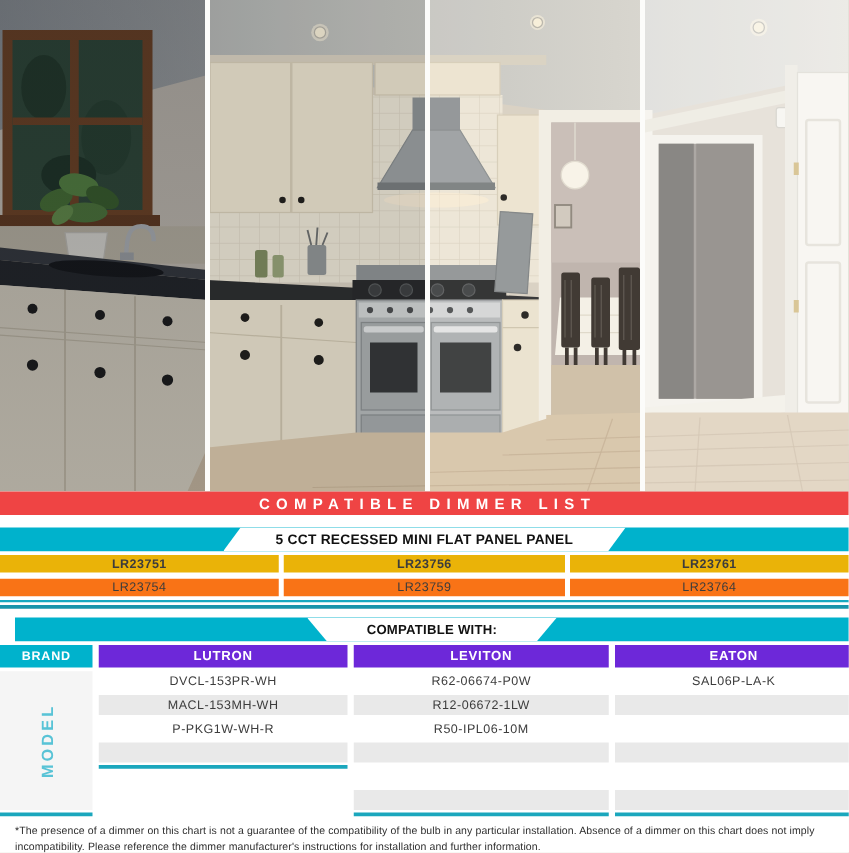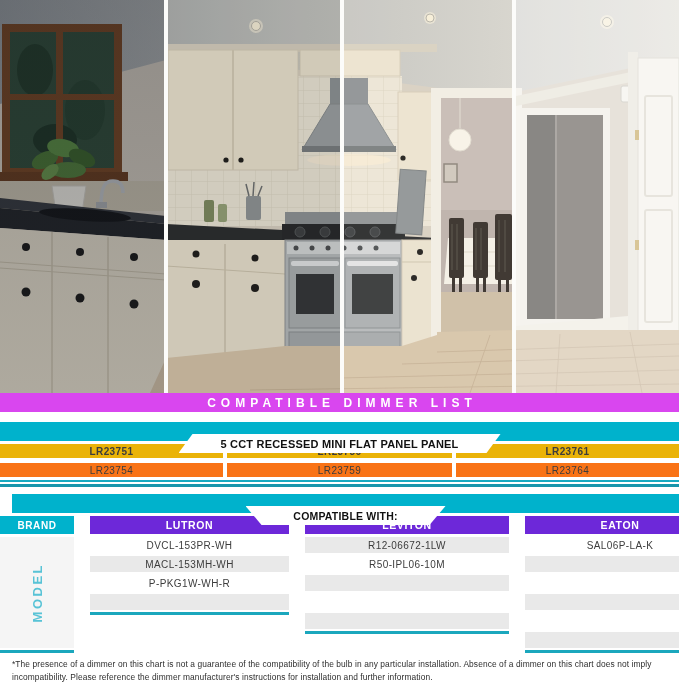--- a/index.html
+++ b/index.html
@@ -11,47 +11,47 @@
   .photo svg{display:block;}
   .sec{position:absolute;top:0;height:393px;pointer-events:none;}
   .sec1{left:0;width:164px;background:linear-gradient(rgba(8,10,18,.34),rgba(8,10,16,.26));}
   .sec2{left:168px;width:172px;background:rgba(28,20,8,.13);}
   .sec3{left:344px;width:168px;background:rgba(255,228,190,.07);}
   .sec4{left:516px;width:163px;background:rgba(255,255,255,.30);}
   .divline{position:absolute;top:0;width:4px;height:393px;background:#fcfcfa;}
   .dl1{left:164px;} .dl2{left:340px;} .dl3{left:512px;}
 
   
-  .title-bar{height:19px;background:#d946ef;display:flex;align-items:center;justify-content:center;}
+  .title-bar{height:19px;background:#ef4444;display:flex;align-items:center;justify-content:center;}
   .title-bar span{color:#ffffff;font-weight:bold;font-size:12px;letter-spacing:.42em;text-indent:.42em;}
 
   
   .banner-bar{position:relative;height:19px;background:#00b2cc;}
-  .banner{position:absolute;top:12px;height:19px;background:#ffffff;display:flex;align-items:center;justify-content:center;}
+  .banner{position:absolute;top:0;height:19px;background:#ffffff;display:flex;align-items:center;justify-content:center;}
   .banner span{color:#111;font-weight:bold;}
   .banner1{left:50%;transform:translateX(-50%);width:322px;clip-path:polygon(14px 0,100% 0,calc(100% - 14px) 100%,0 100%);}
   .banner1 span{font-size:11px;letter-spacing:.2px;}
   .banner2{left:50%;transform:translateX(-50%);width:200px;clip-path:polygon(0 0,100% 0,calc(100% - 16px) 100%,16px 100%);}
   .banner2 span{font-size:10.5px;letter-spacing:.2px;}
   .t1-banner{margin-top:10px;}
   .t2-banner{margin-top:7px;margin-left:12px;}
 
   
   .t1-grid{display:grid;grid-template-columns:223px 225px 223px;column-gap:4px;row-gap:5px;margin-top:3px;}
   .t1-cell{height:14px;display:flex;align-items:center;justify-content:center;
            font-size:10px;letter-spacing:.4px;color:#3c3c3c;background:#f97316;}
   .t1-cell.alt{background:#eab308;font-weight:bold;}
 
   .dbl-line{margin-top:3px;}
   .dbl-line .l1{height:2px;background:#17a9c0;}
   .dbl-line .gap{height:2px;background:#fff;}
   .dbl-line .l2{height:3px;background:#1895ab;}
 
   
-  .t2-grid{display:grid;grid-template-columns:74px 199px 204px 190px;column-gap:16px;margin-top:0;}
+  .t2-grid{display:grid;grid-template-columns:74px 199px 204px 190px;column-gap:5px;margin-top:0;}
   .t2-col{display:flex;flex-direction:column;}
   .hdr{height:18px;margin-top:3px;display:flex;align-items:center;justify-content:center;}
   .hdr-brand{background:#00b2cc;}
   .hdr-brand span{color:#fff;font-weight:bold;font-size:10px;letter-spacing:.6px;}
   .hdr-black{background:#6d28d9;}
   .hdr-black span{color:#fff;font-weight:bold;font-size:10.5px;letter-spacing:.6px;}
   .model-cell{flex:1;margin-top:3px;background:#f5f5f5;display:flex;align-items:center;justify-content:center;}
   .model-cell span{writing-mode:vertical-rl;transform:rotate(180deg);color:#58c3d6;font-weight:bold;
                    font-size:13px;letter-spacing:2.5px;}
   .m-row{height:16px;margin-top:3px;display:flex;align-items:center;justify-content:center;
@@ -318,20 +318,21 @@
       <div class="m-row alt">MACL-153MH-WH</div>
       <div class="m-row">P-PKG1W-WH-R</div>
       <div class="m-row alt"></div>
       <div class="col-underline"></div>
     </div>
 
     <div class="t2-col">
       <div class="hdr hdr-black">
         <span>LEVITON</span>
       </div>
+      <div class="m-row">R62-06674-P0W</div>
       <div class="m-row alt">R12-06672-1LW</div>
       <div class="m-row">R50-IPL06-10M</div>
       <div class="m-row alt"></div>
       <div class="m-row"></div>
       <div class="m-row alt"></div>
       <div class="col-underline"></div>
     </div>
 
     <div class="t2-col">
       <div class="hdr hdr-black">

